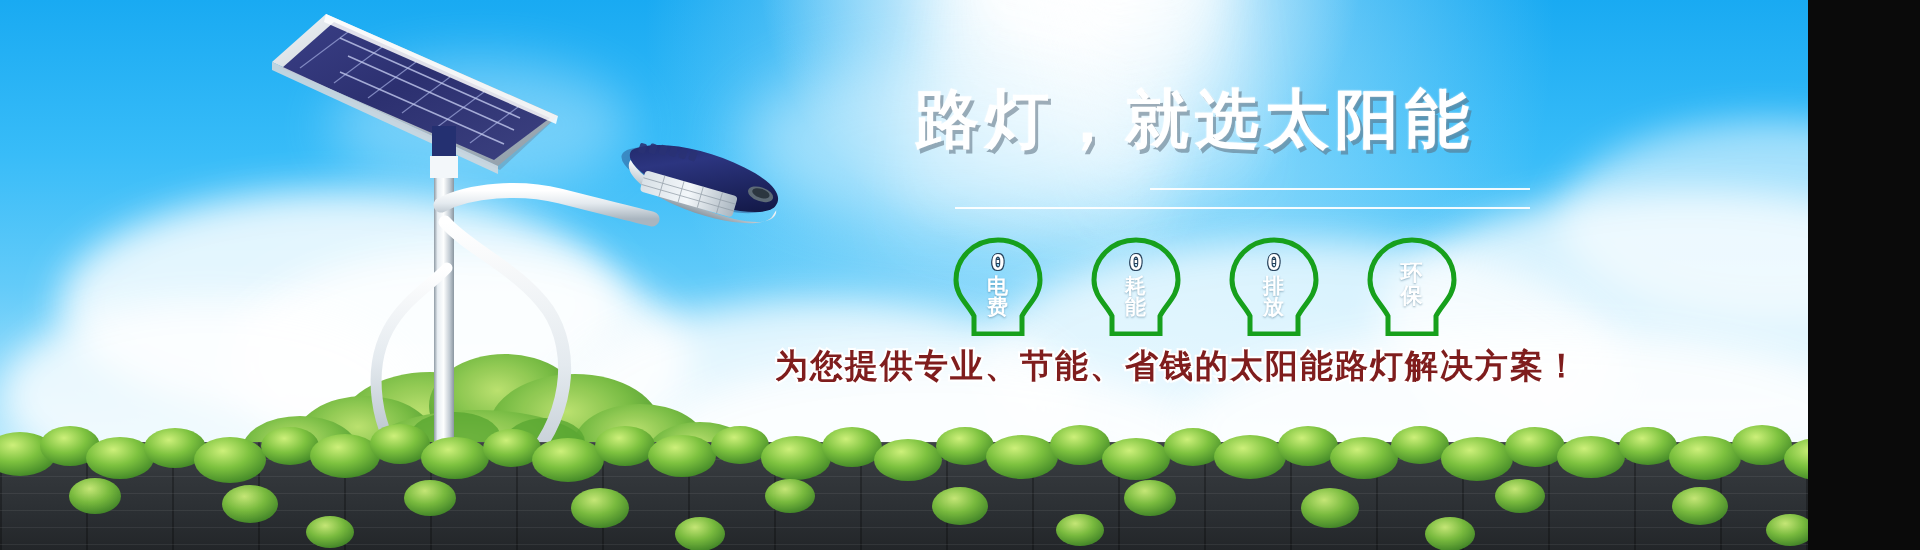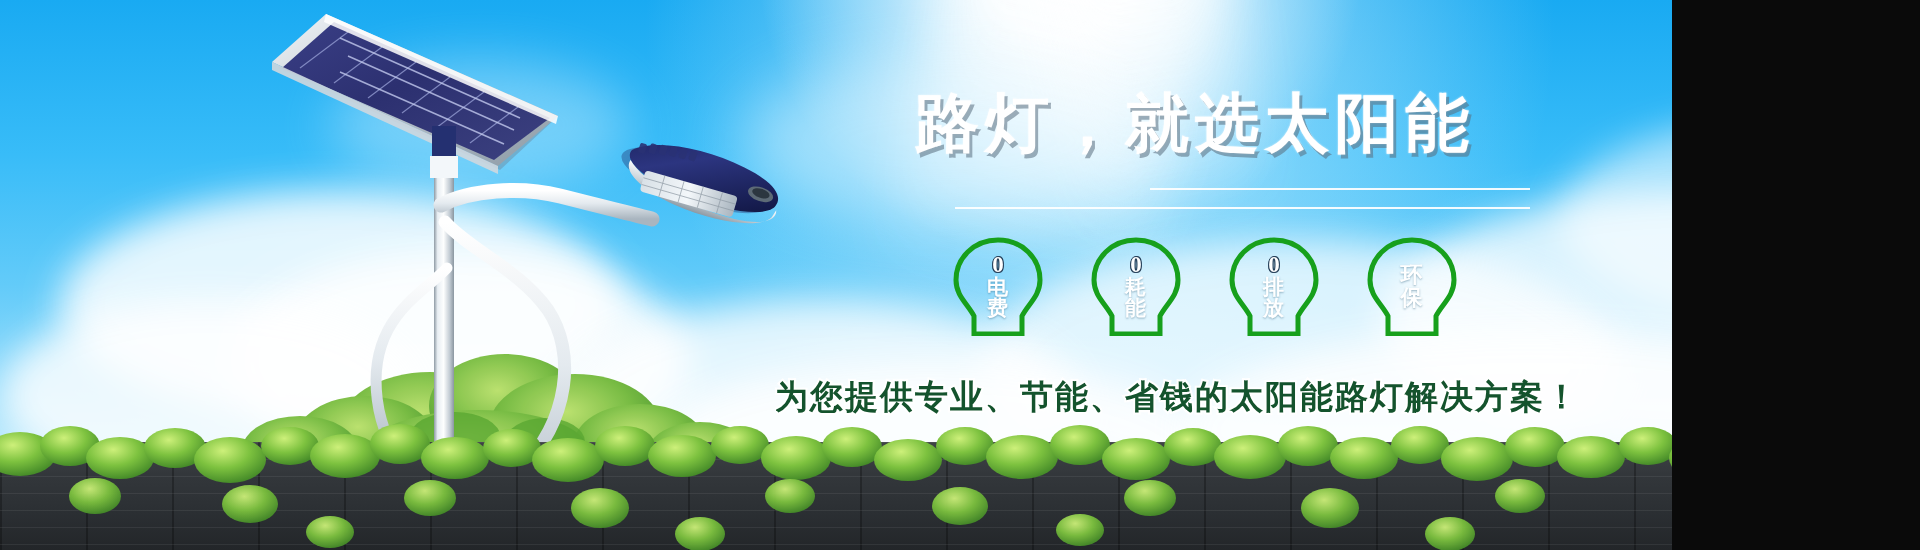--- a/index.html
+++ b/index.html
@@ -1,18 +1,18 @@
 <!DOCTYPE html>
 <html><head>
 <meta charset="utf-8">
 <style>
   html,body{margin:0;padding:0;background:#0a0a0a;}
   #banner{
-    position:relative;width:1672px;height:550px;overflow:hidden;
-    font-family:Liberation Serif, serif;
+    position:relative;width:1808px;height:550px;overflow:hidden;
+    font-family:Liberation Mono, monospace;
     background:#2fb4f5;
   }
   
   .sky{
     position:absolute;inset:0;
     background:
       radial-gradient(circle 420px at 1060px -40px, rgba(255,255,255,1) 0%, rgba(255,255,255,.92) 18%, rgba(255,255,255,.45) 42%, rgba(255,255,255,0) 72%),
       radial-gradient(circle 700px at 1100px 30px, rgba(220,245,255,.75) 0%, rgba(220,245,255,0) 65%),
       linear-gradient(180deg,#19aaf2 0%, #38bcf8 28%, #63cbf9 52%, #93dbfb 70%, #c4ecfd 86%, #dff5fe 100%);
   }
@@ -69,24 +69,23 @@
   .badge-zero{position:relative;font-size:23px;font-weight:700;color:#ffffff;line-height:1;
      text-shadow:1px 1px 0 #26405a,-1px 0 0 #26405a,0 -1px 0 #26405a,1px -1px 0 #26405a,-1px 1px 0 #26405a;
      margin-bottom:1px;z-index:2;}
   .badge-label{position:relative;font-size:21px;font-weight:700;color:#ffffff;z-index:2;
      line-height:1.02;text-align:center;letter-spacing:1px;
      text-shadow:0 1px 2px rgba(40,90,120,.45);}
   .badge-label span{display:block;}
   .badge.solo .badge-label{font-size:22px;}
   .tagline{
     position:absolute;left:775px;top:352px;font-size:33px;font-weight:700;letter-spacing:2px;
-    color:#14532d;white-space:nowrap;line-height:1;
+    color:#7f1d1d;white-space:nowrap;line-height:1;
     -webkit-text-stroke:4px #ffffff;paint-order:stroke fill;
     text-shadow:0 2px 3px rgba(255,255,255,.8);
-    margin-top:29px;
   }
 </style>
 </head>
 <body>
 
 <div id="banner">
 
   <div class="sky"></div>
   <div class="sunray"></div>
   <div class="sunray b"></div>

